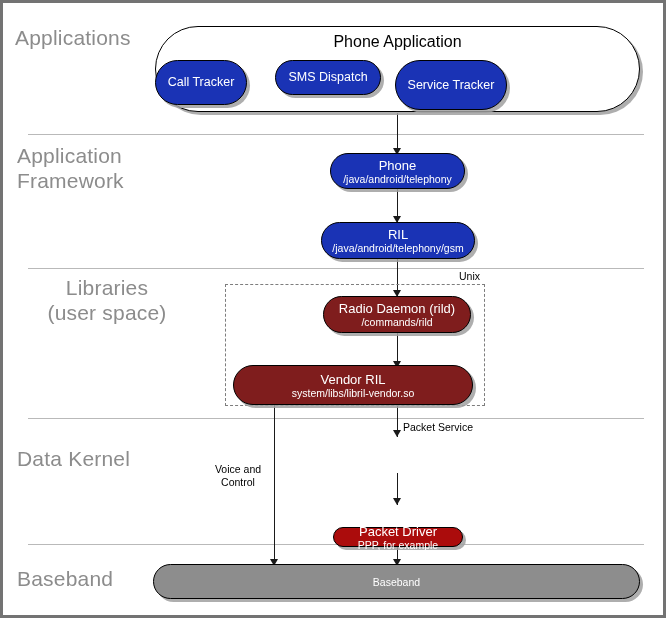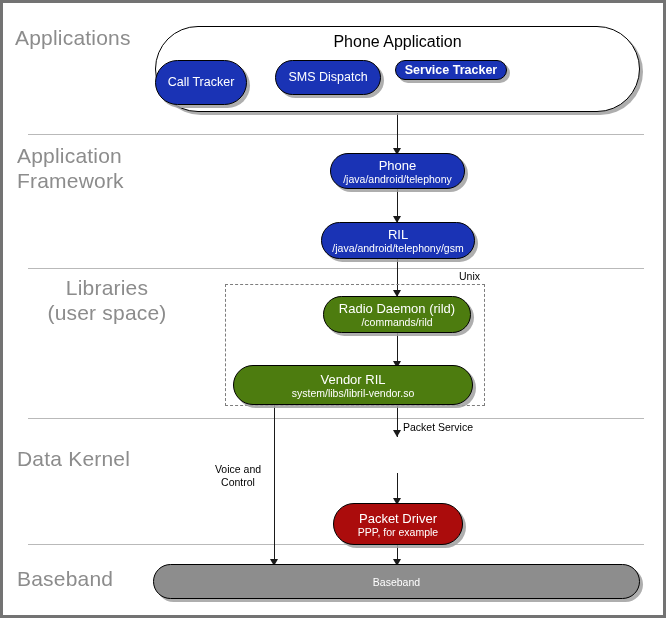--- a/index.html
+++ b/index.html
@@ -44,21 +44,21 @@
     justify-content:center;
     text-align:center;
     color:#ffffff;
     box-shadow:3px 3px 0 0 rgba(160,160,160,.85);
     z-index:4;
   }
   .node .n-title{font-size:13px;line-height:15px;}
   .node .n-sub{font-size:10.5px;line-height:12px;}
 
   .node.blue{background:#1a33b5;}
-  .node.green{background:#4d7c0f;}
+  .node.green{background:#7f1d1d;}
   .node.red{background:#ab0c0c;}
   .node.grey{background:#8d8d8d;}
 
   .node.app-pill .n-title{font-size:12.5px;}
 
   
   .app-container{
     position:absolute;
     box-sizing:border-box;
     background:#ffffff;
@@ -166,21 +166,21 @@
   <div class="app-container" style="left:152px;top:23px;width:485px;height:86px;">
     <div class="app-container-label">Phone Application</div>
   </div>
 
   <div class="node blue app-pill" style="left:152px;top:57px;width:92px;height:45px;">
     <span class="n-title">Call Tracker</span>
   </div>
   <div class="node blue app-pill" style="left:272px;top:57px;width:106px;height:35px;">
     <span class="n-title">SMS Dispatch</span>
   </div>
-  <div class="node blue app-pill" style="left:392px;top:57px;width:112px;height:20px;font-weight:bold;">
+  <div class="node blue app-pill" style="left:392px;top:57px;width:112px;height:50px;">
     <span class="n-title">Service Tracker</span>
   </div>
 
   <div class="node blue" style="left:327px;top:150px;width:135px;height:36px;">
     <span class="n-title">Phone</span>
     <span class="n-sub">/java/android/telephony</span>
   </div>
   <div class="node blue" style="left:318px;top:219px;width:154px;height:37px;">
     <span class="n-title">RIL</span>
     <span class="n-sub">/java/android/telephony/gsm</span>
@@ -191,21 +191,21 @@
 
   <div class="node green" style="left:320px;top:293px;width:148px;height:37px;">
     <span class="n-title">Radio Daemon (rild)</span>
     <span class="n-sub">/commands/rild</span>
   </div>
   <div class="node green" style="left:230px;top:362px;width:240px;height:40px;">
     <span class="n-title">Vendor RIL</span>
     <span class="n-sub">system/libs/libril-vendor.so</span>
   </div>
 
-  <div class="node red" style="left:330px;top:500px;width:130px;height:42px;">
+  <div class="node red" style="left:330px;top:524px;width:130px;height:20px;">
     <span class="n-title">Packet Driver</span>
     <span class="n-sub">PPP, for example</span>
   </div>
 
   <div class="node grey" style="left:150px;top:561px;width:487px;height:35px;">
     <span class="n-sub">Baseband</span>
   </div>
 
 </div>
 

